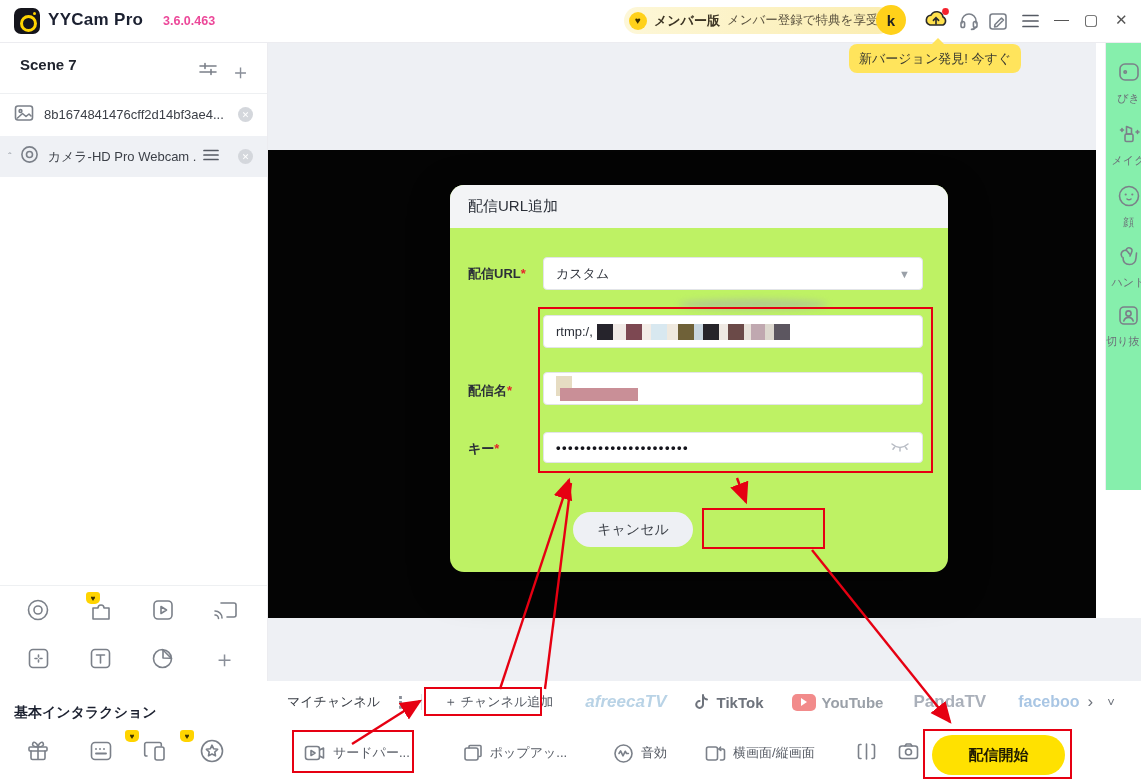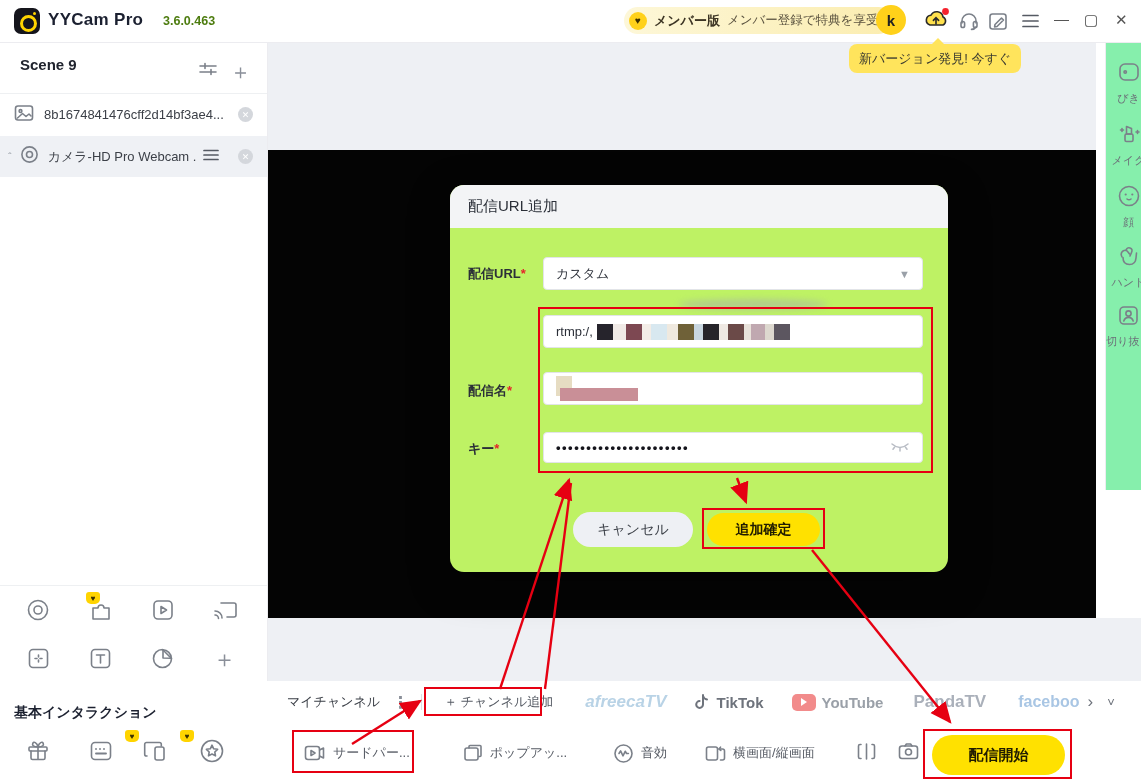--- a/index.html
+++ b/index.html
@@ -7,21 +7,21 @@
        font-family:"Liberation Sans","DejaVu Sans",sans-serif;color:#333;}
   .abs{position:absolute;}
   .ic{stroke:#7b8089;fill:none;stroke-width:1.6;stroke-linecap:round;stroke-linejoin:round;}
   .icd{stroke:#555a63;fill:none;stroke-width:1.7;stroke-linecap:round;stroke-linejoin:round;}
   
   .titlebar{left:0;top:0;width:1141px;height:42px;background:#fff;border-bottom:1px solid #ececf0;z-index:10;}
   .logo{left:14px;top:8px;width:26px;height:26px;background:#15151c;border-radius:7px;}
   .logo .ring{position:absolute;left:6px;top:7px;width:11px;height:11px;border:3px solid #ffd400;border-radius:50%;}
   .logo .dot{position:absolute;right:4px;top:4px;width:3px;height:3px;background:#ffd400;border-radius:50%;}
   .appname{left:48px;top:10px;font-size:17px;font-weight:bold;color:#1b2030;letter-spacing:.3px;}
-  .version{left:163px;top:14px;font-size:12.5px;color:#4d7c0f;font-weight:bold;}
+  .version{left:163px;top:14px;font-size:12.5px;color:#ec4899;font-weight:bold;}
   .member-pill{left:624px;top:7px;height:27px;padding:0 14px 0 5px;border-radius:14px;
      background:linear-gradient(90deg,#fdf7d8,#fbedb0);display:flex;align-items:center;gap:7px;}
   .member-heart{width:18px;height:18px;border-radius:50%;background:#ffd11a;color:#3a2f00;font-size:10px;
      display:flex;align-items:center;justify-content:center;}
   .member-t1{font-size:13px;font-weight:bold;color:#3d3524;}
   .member-t2{font-size:12.5px;color:#5c5440;}
   .avatar{left:876px;top:5px;width:30px;height:30px;border-radius:50%;background:#ffd11a;color:#222;
      font-weight:bold;font-size:15px;display:flex;align-items:center;justify-content:center;}
   .win-glyph{font-size:15px;color:#555;line-height:1;}
   
@@ -136,21 +136,21 @@
     <div class="abs win-glyph" style="left:1084px;top:12px;">▢</div>
     <div class="abs win-glyph" style="left:1115px;top:12px;">✕</div>
   </div>
 
   <div class="abs tooltip">
     <div class="caret"></div>
     <span>新バージョン発見! 今すぐ</span>
   </div>
 
   <div class="abs left-sb">
-    <div class="abs scene-title">Scene 9</div>
+    <div class="abs scene-title">Scene 7</div>
     <div class="abs" style="left:198px;top:18px;">
       <svg width="20" height="18" viewBox="0 0 20 18" class="ic">
           <path d="M2 6 h16 M2 12 h16 M7 3.5 v5 M13 9.5 v5"></path>
         </svg>
     </div>
     <div class="abs" style="left:230px;top:16px;font-size:21px;color:#8a8f99;">＋</div>
     <div class="abs hdiv" style="top:51px;"></div>
 
     <div class="abs src-item" style="top:52px;">
       <span style="margin-left:14px;">
@@ -350,21 +350,20 @@
       <span class="dots">••••••••••••••••••••••</span>
       <span class="chev">
         <svg width="20" height="12" viewBox="0 0 20 12" style="stroke:#b9bdc5;fill:none;stroke-width:1.5;stroke-linecap:round;">
           <path d="M2 3 q8 7 16 0"></path>
             <path d="M4.5 6.2 L3 8.3 M10 7.6 v2.4 M15.5 6.2 L17 8.3"></path>
         </svg>
       </span>
     </div>
 
     <div class="pill-btn btn-cancel">キャンセル</div>
-    <div class="pill-btn btn-confirm">追加確定</div>
   </div>
 
   <div class="abs channel-bar">
     <span style="margin-left:20px;font-size:13px;color:#3c4048;">マイチャンネル</span>
     <span style="margin-left:12px;color:#8a8f99;font-weight:bold;letter-spacing:1px;">⋮</span>
     <span class="vdiv" style="margin-left:12px;"></span>
     <span style="margin-left:22px;font-size:13px;color:#555a63;">＋ チャンネル追加</span>
     <span class="plat" style="margin-left:32px;font-size:17px;font-style:italic;color:#b9d3e6;">afreecaTV</span>
     <span style="margin-left:26px;display:flex;align-items:center;gap:9px;">
       <svg width="15" height="17" viewBox="0 0 15 17">

